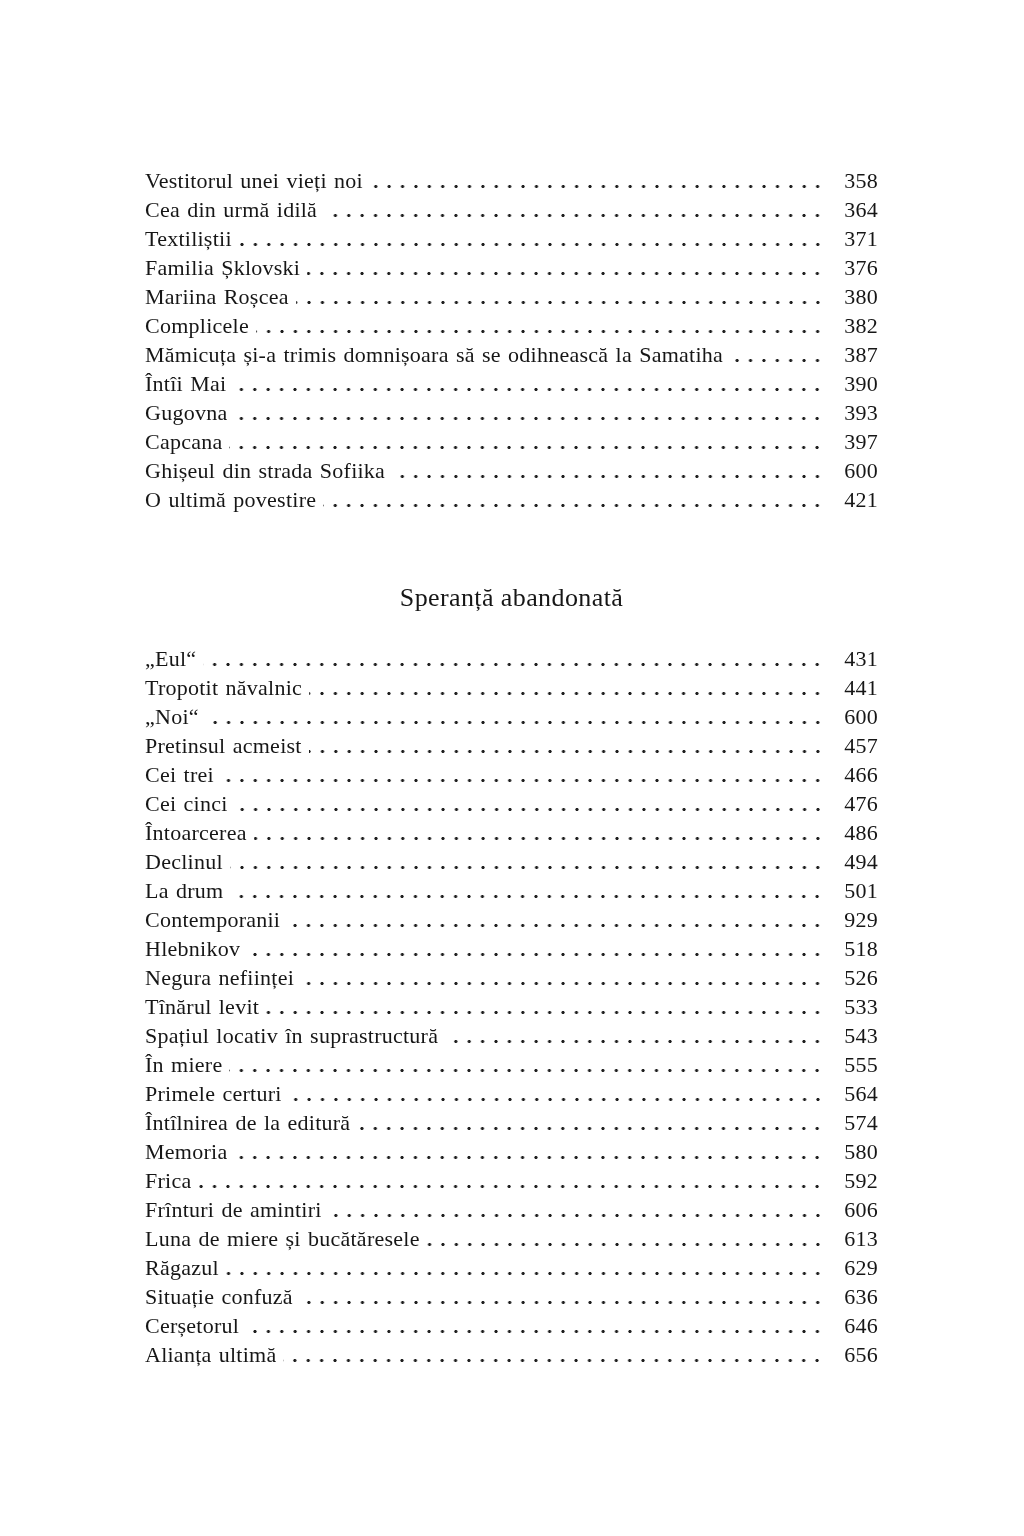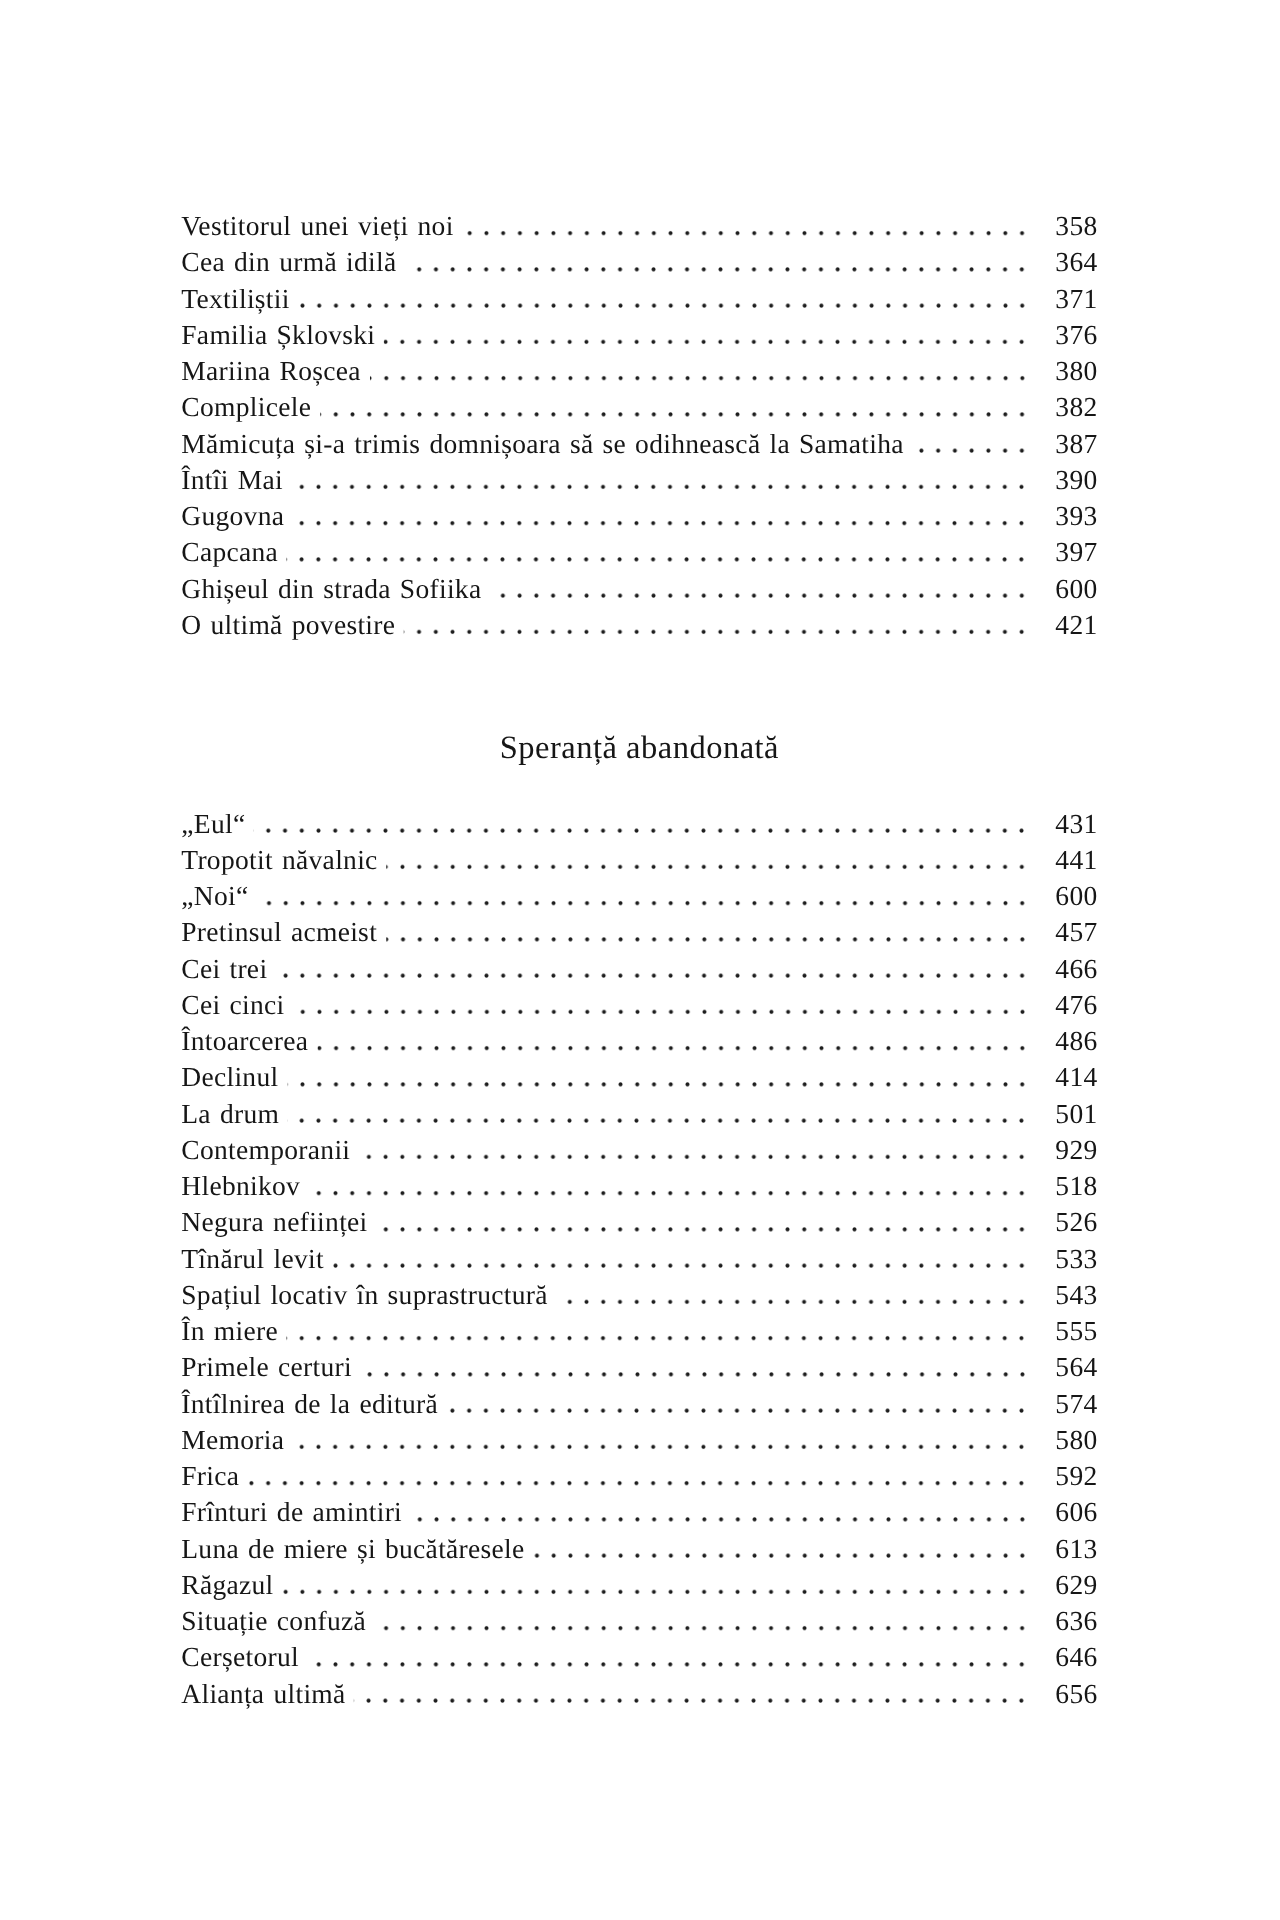--- a/index.html
+++ b/index.html
@@ -156,21 +156,21 @@
         <span class="num">476</span>
       </div>
       <div class="row">
         <span class="title">Întoarcerea</span>
         <span class="leader"></span>
         <span class="num">486</span>
       </div>
       <div class="row">
         <span class="title">Declinul</span>
         <span class="leader"></span>
-        <span class="num">414</span>
+        <span class="num">494</span>
       </div>
       <div class="row">
         <span class="title">La drum</span>
         <span class="leader"></span>
         <span class="num">501</span>
       </div>
       <div class="row">
         <span class="title">Contemporanii</span>
         <span class="leader"></span>
         <span class="num">929</span>

